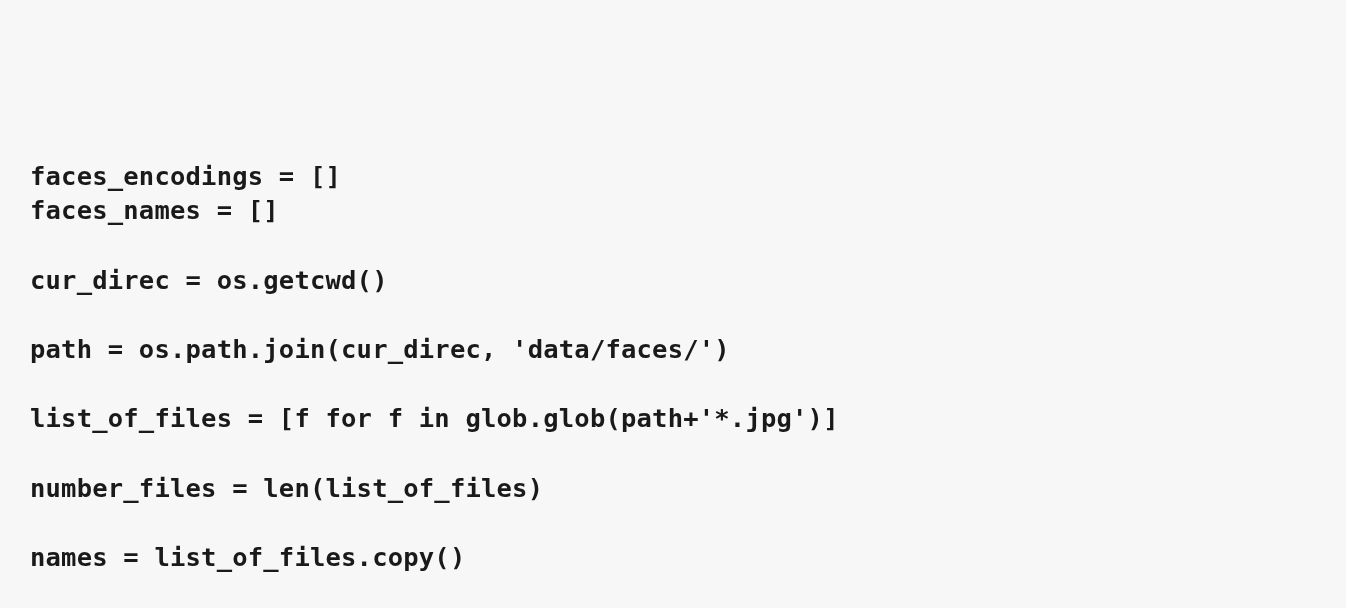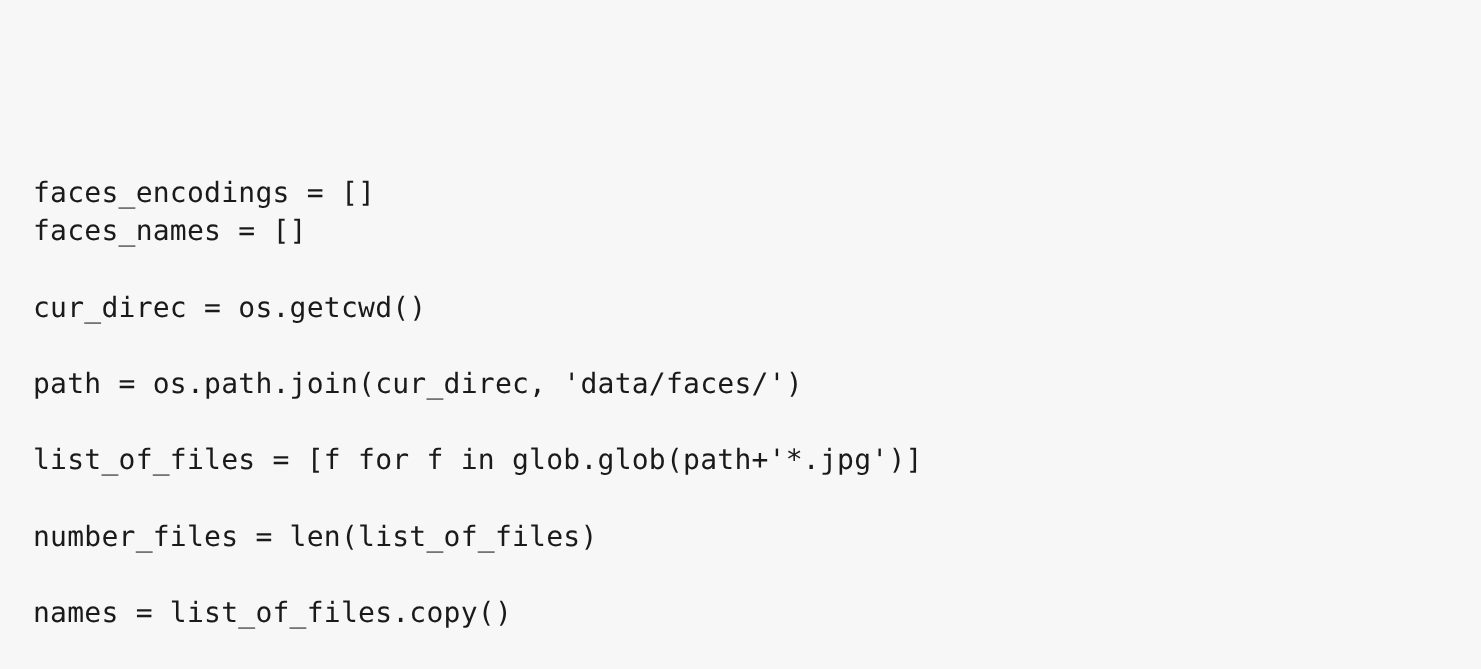--- a/index.html
+++ b/index.html
@@ -1,18 +1,19 @@
 <!DOCTYPE html>
 <html><head>
   <meta charset="utf-8">
   <style>
     * {
       margin: 0;
       padding: 0;
       box-sizing: border-box;
+      font-weight: bold;
     }
     body {
       background: #f7f7f7;
       width: 1346px;
       height: 608px;
       padding: 20px 30px;
       font-family: "SF Mono", "Monaco", "Menlo", "Consolas", "DejaVu Sans Mono", monospace;
       font-size: 25.5px;
       line-height: 1.36;
       color: #1a1a1a;

